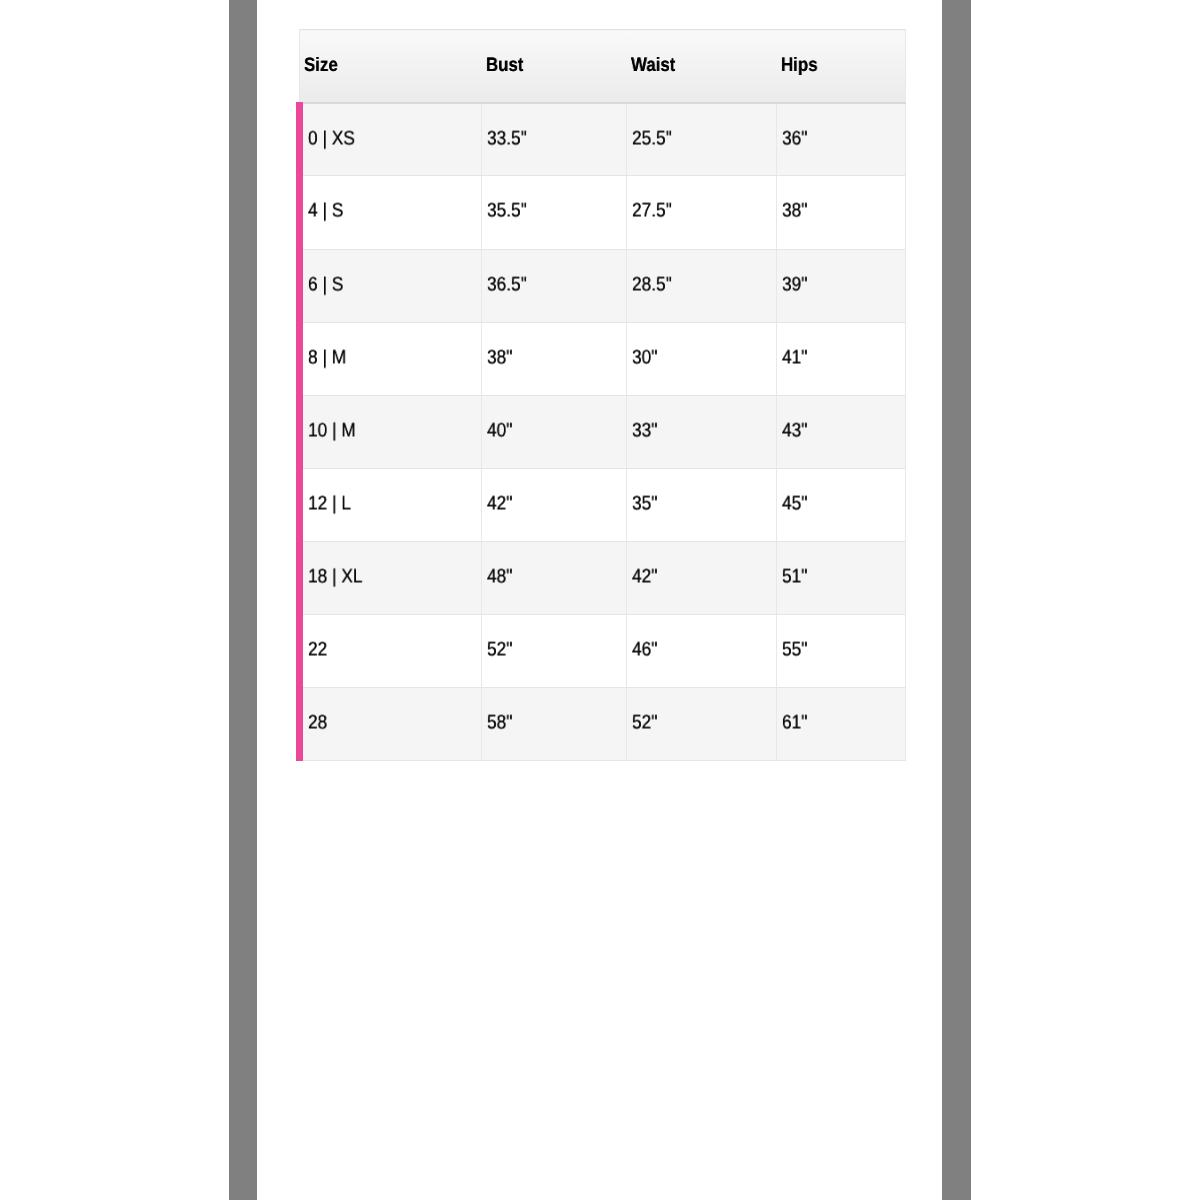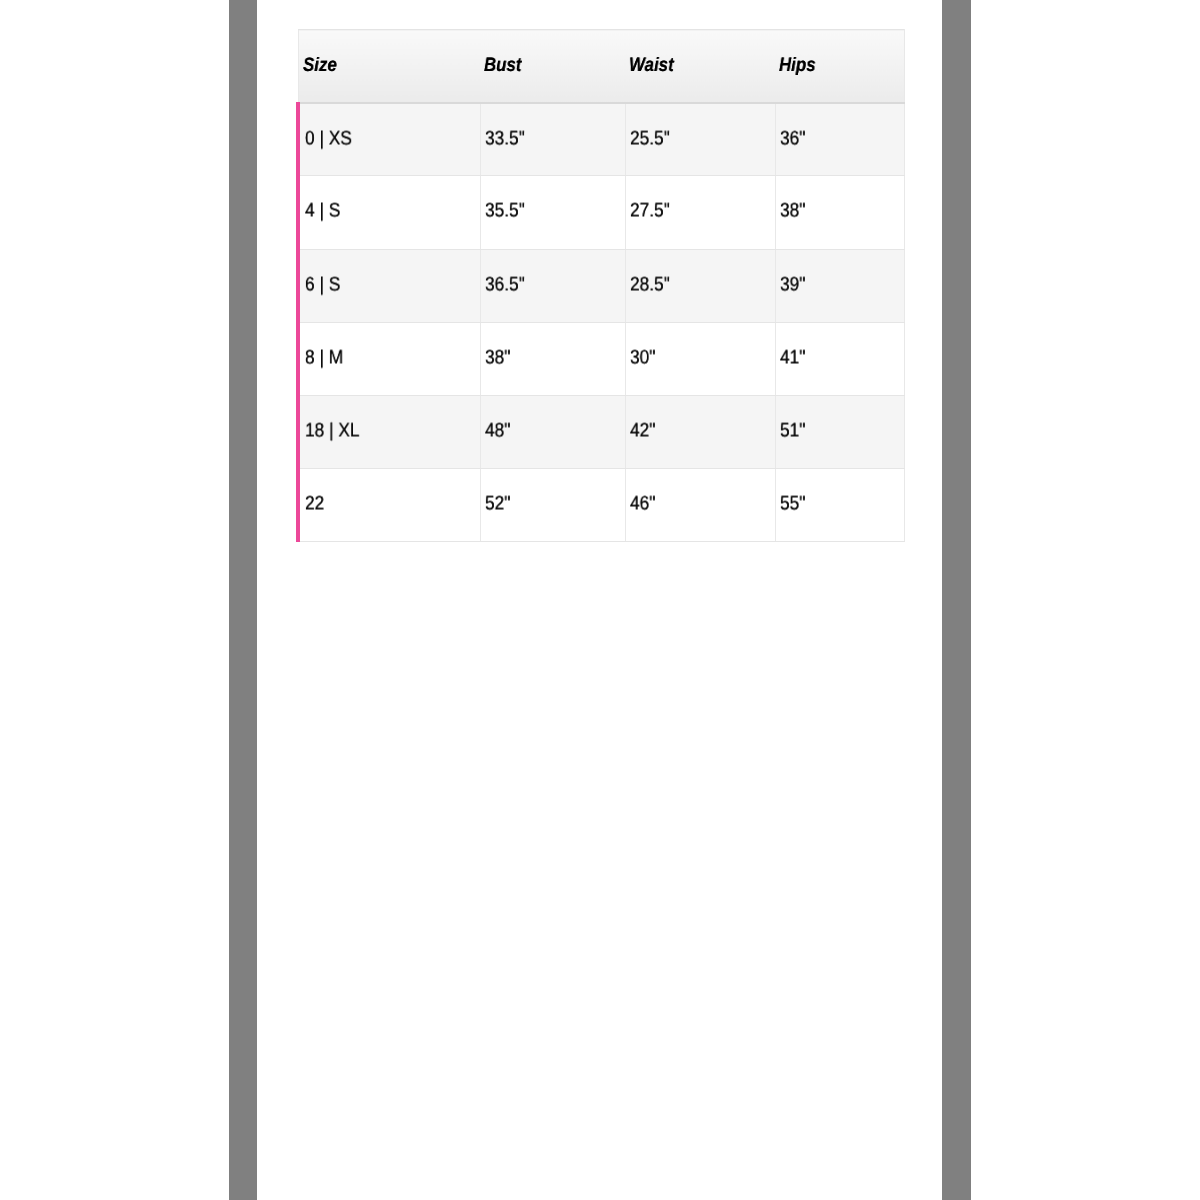--- a/index.html
+++ b/index.html
@@ -7,23 +7,23 @@
        font-family:"Liberation Sans",sans-serif;overflow:hidden;
        text-rendering:geometricPrecision;}
   .page{position:absolute;top:0;left:0;width:1200px;height:1200px;background:#ffffff;}
   .frame{position:absolute;left:228.5px;top:0;width:742.5px;height:1200px;display:flex;}
   .rail{width:28.5px;flex:0 0 28.5px;background:#808080;}
   .rail.r{width:29px;flex:0 0 29px;}
   .content{width:685px;flex:0 0 685px;background:#ffffff;padding:0 39px;box-sizing:border-box;}
   table{border-collapse:collapse;width:100%;margin-top:29px;table-layout:fixed;}
   th,td{text-align:left;vertical-align:middle;padding:0;box-sizing:border-box;}
   td{height:73.07px;}
-  th{height:73.4px;font-style:italic;}
+  th{height:73.4px;}
   td{border-bottom:1px solid #e5e5e5;border-right:1px solid #e8e8e8;}
-  tr td:first-child{border-left:4px solid #ec4899;margin-left:24px;}
+  tr td:first-child{border-left:7px solid #ec4899;margin-left:24px;}
   tr td:last-child{border-right:1px solid #e8e8e8;}
   th{background:linear-gradient(180deg,#f9f9f9 0%,#ebebeb 100%);
      border-bottom:2px solid #d9d9d9;border-top:1px solid #e4e4e4;}
   th:first-child{border-left:1px solid #e8e8e8;}
   th:last-child{border-right:1px solid #e8e8e8;}
   tbody tr:nth-child(odd){background:#f5f5f5;}
   tbody tr:nth-child(even){background:#ffffff;}
   .tx{display:inline-block;will-change:transform;transform:scaleX(0.878);transform-origin:left center;
       font-size:19.5px;color:#0a0a0a;text-shadow:0 0 0.45px currentColor;white-space:nowrap;margin-left:4px;line-height:1;}
   th .tx{font-weight:700;color:#000000;transform:scaleX(0.865);}
@@ -71,29 +71,47 @@
               <td><span class="tx">28.5"</span></td>
               <td><span class="tx">39"</span></td>
             </tr>
             <tr>
               <td><span class="tx">8 | M</span></td>
               <td><span class="tx">38"</span></td>
               <td><span class="tx">30"</span></td>
               <td><span class="tx">41"</span></td>
             </tr>
             <tr>
+              <td><span class="tx">10 | M</span></td>
+              <td><span class="tx">40"</span></td>
+              <td><span class="tx">33"</span></td>
+              <td><span class="tx">43"</span></td>
+            </tr>
+            <tr>
+              <td><span class="tx">12 | L</span></td>
+              <td><span class="tx">42"</span></td>
+              <td><span class="tx">35"</span></td>
+              <td><span class="tx">45"</span></td>
+            </tr>
+            <tr>
               <td><span class="tx">18 | XL</span></td>
               <td><span class="tx">48"</span></td>
               <td><span class="tx">42"</span></td>
               <td><span class="tx">51"</span></td>
             </tr>
             <tr>
               <td><span class="tx">22</span></td>
               <td><span class="tx">52"</span></td>
               <td><span class="tx">46"</span></td>
               <td><span class="tx">55"</span></td>
             </tr>
+            <tr>
+              <td><span class="tx">28</span></td>
+              <td><span class="tx">58"</span></td>
+              <td><span class="tx">52"</span></td>
+              <td><span class="tx">61"</span></td>
+            </tr>
           </tbody>
     </table>
   </div>
   <div class="rail r"></div>
  </div>
 </div>
 
 </body></html>

